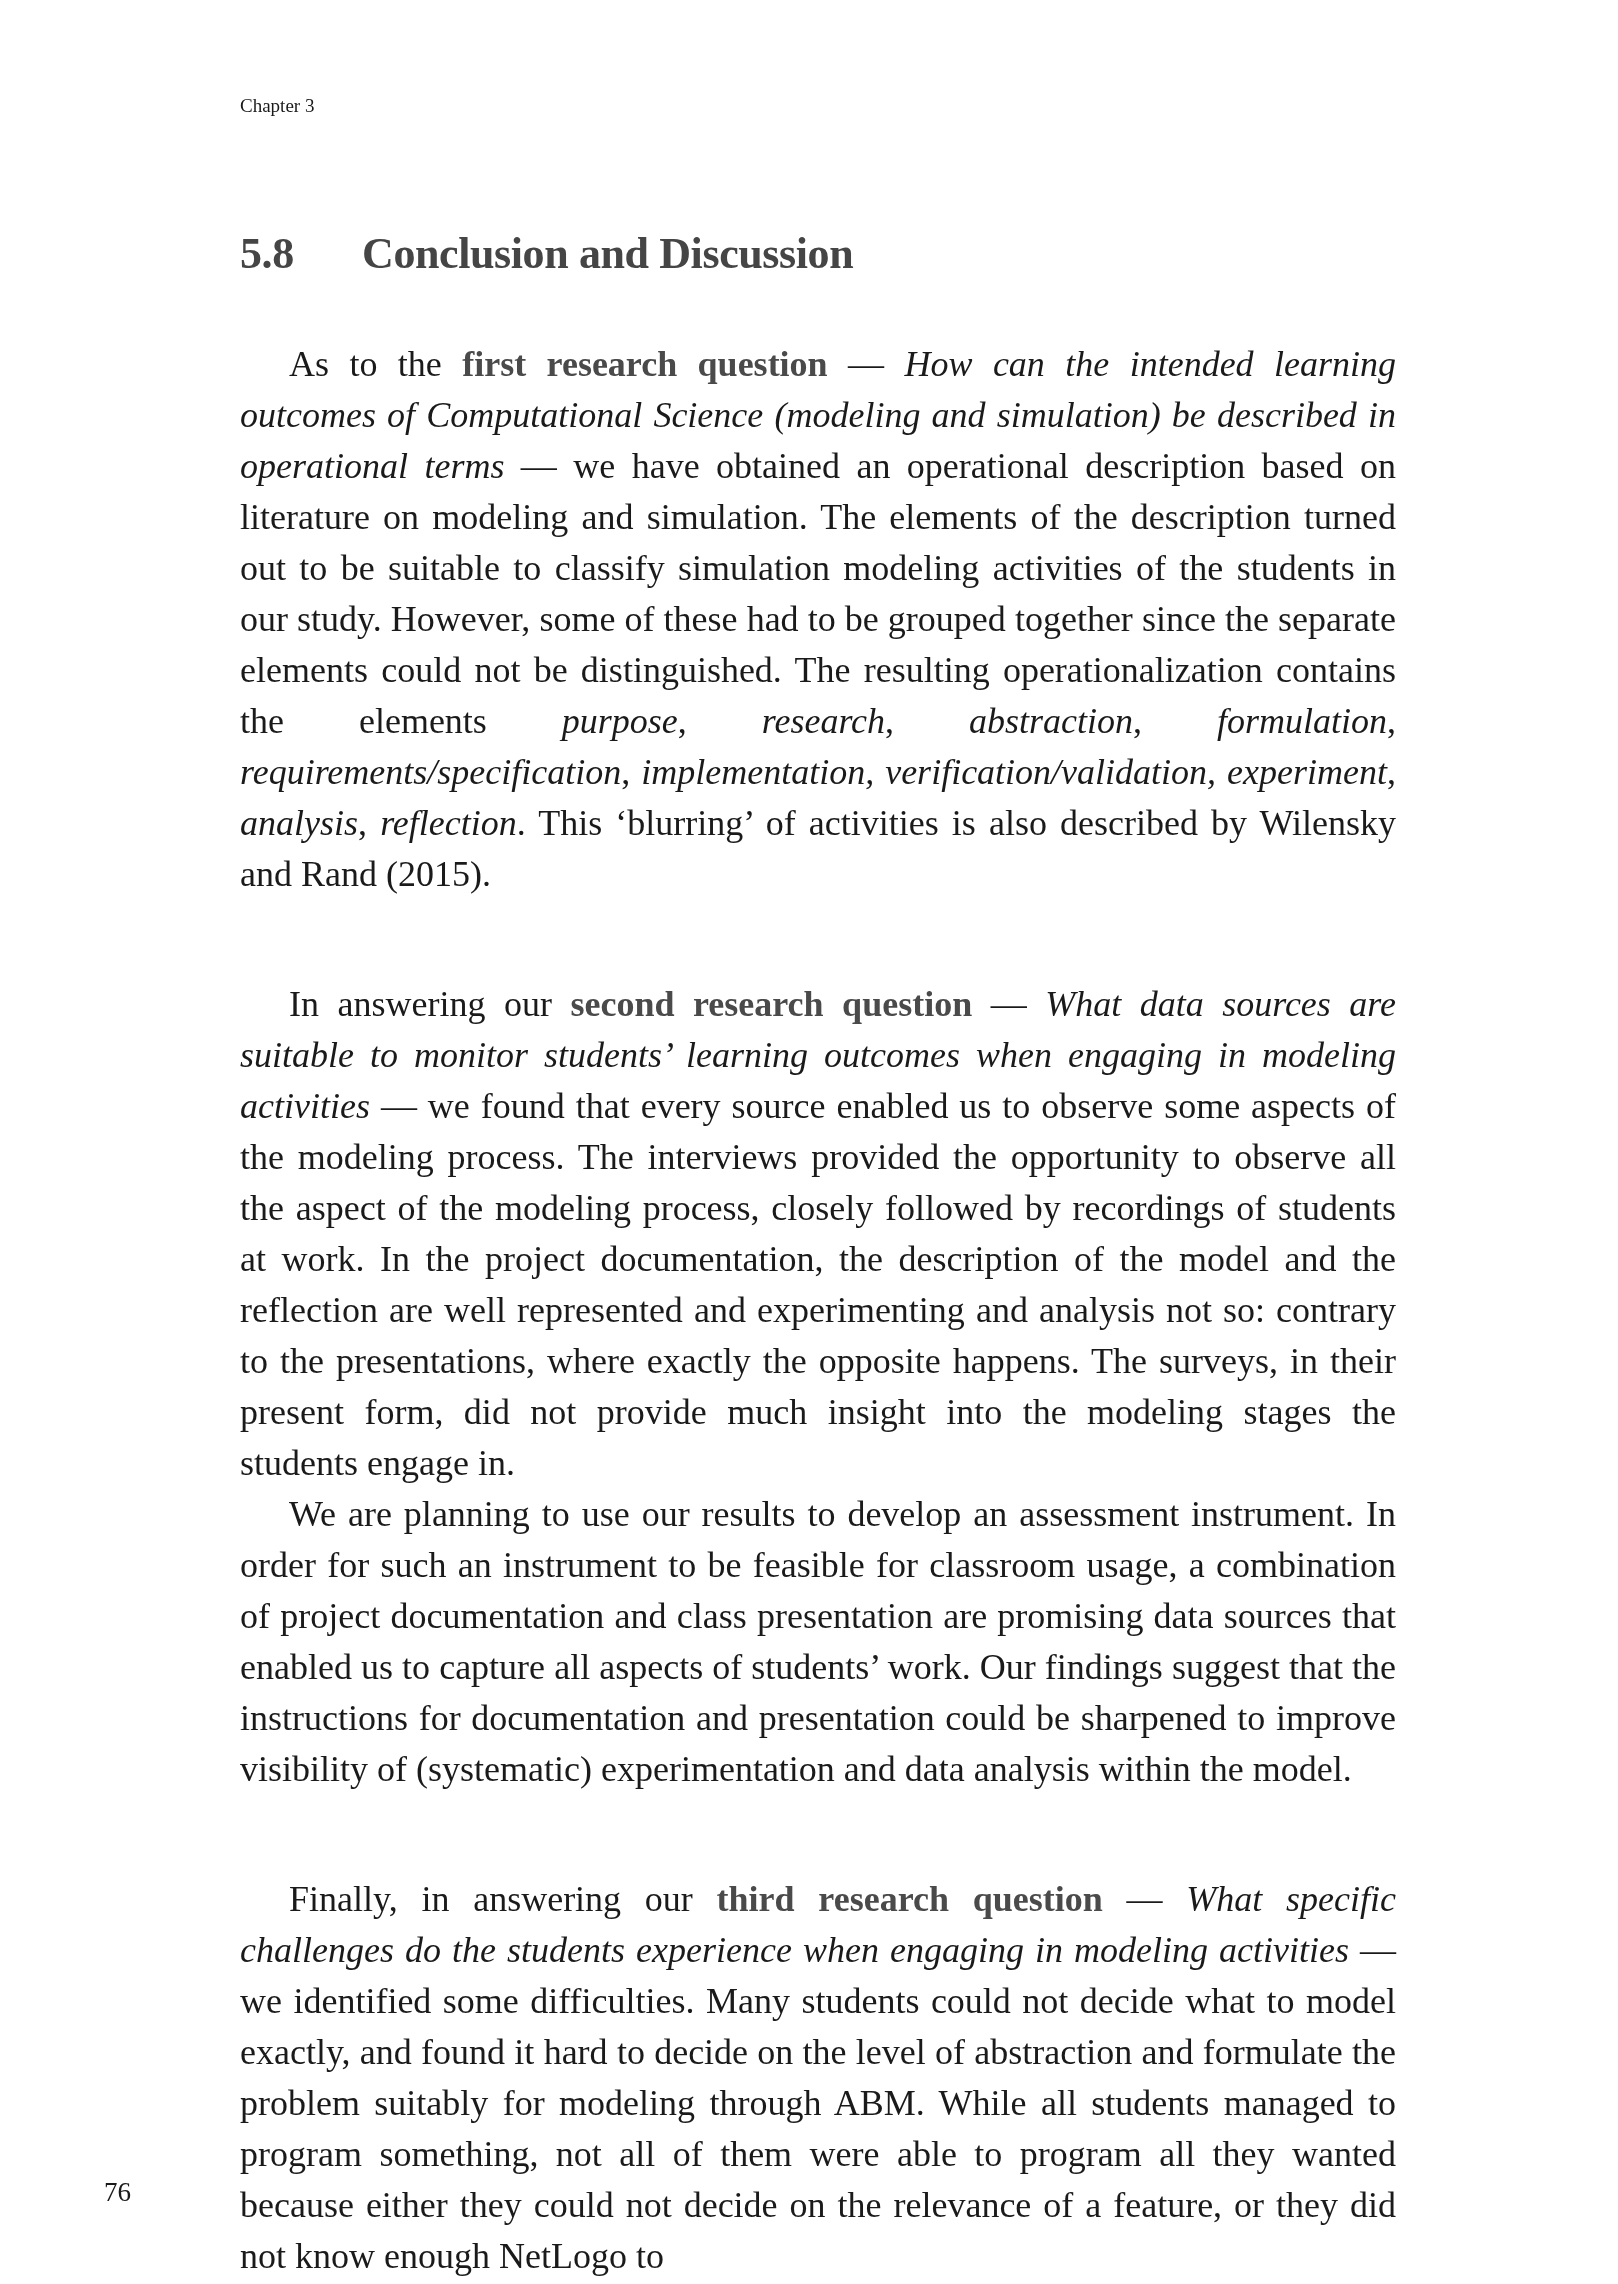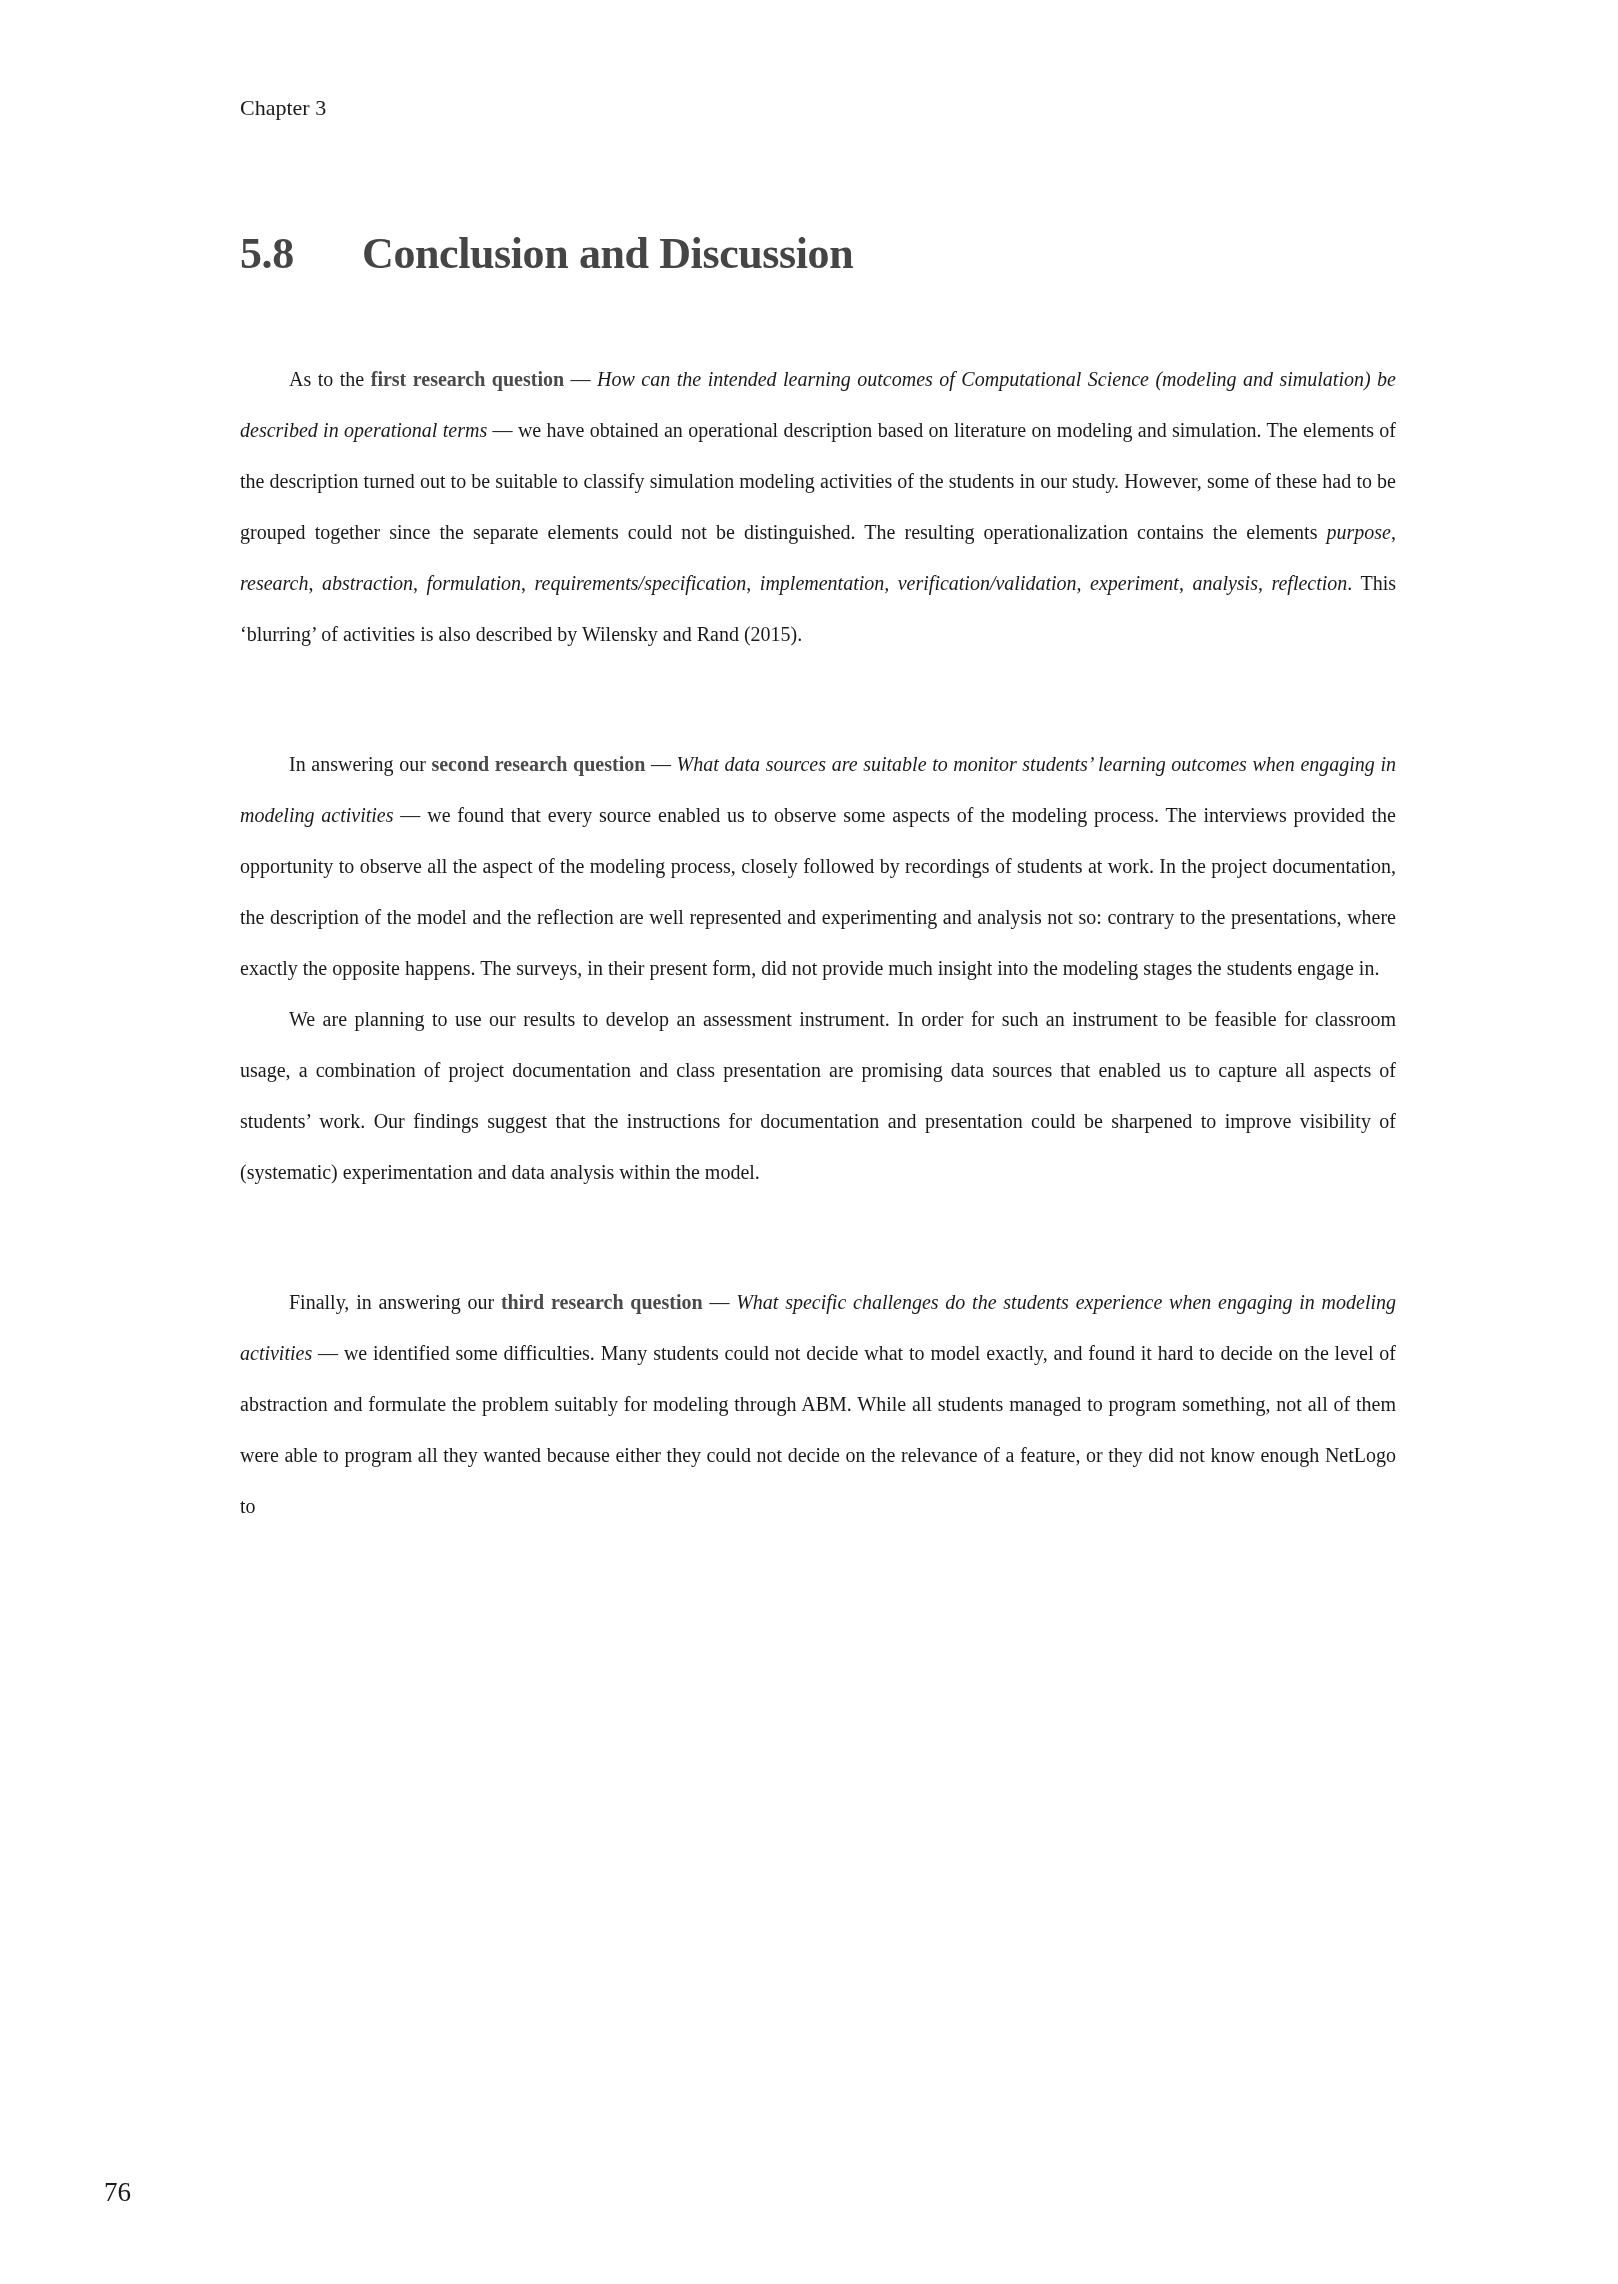--- a/index.html
+++ b/index.html
@@ -1,22 +1,22 @@
 <!DOCTYPE html>
 <html style="font-size:12px"><head>
   <meta charset="utf-8">
   <style>
     html, body { margin: 0; padding: 0; background: #ffffff; }
     body { width: 1619px; height: 2284px; position: relative; overflow: hidden;
            font-family: "Liberation Serif", "DejaVu Serif", serif; color: #1a1a1a; }
-    .running-head { position: absolute; left: 240px; top: 95px; font-size: 22px; color: #1a1a1a; }
+    .running-head { position: absolute; left: 240px; top: 95px; font-size: 19px; color: #1a1a1a; }
     .section-heading { position: absolute; left: 240px; top: 228px; font-size: 44px; font-weight: bold;
                        color: #454545; letter-spacing: -0.4px; margin: 0; }
     .section-heading .num { display: inline-block; width: 122px; }
-    .body { position: absolute; left: 240px; top: 354px; width: 1156px; font-size: 20px;
+    .body { position: absolute; left: 240px; top: 339px; width: 1156px; font-size: 36px;
             line-height: 51px; text-align: justify; }
     .body p { margin: 0; text-indent: 49px; }
     .body p.gap { margin-top: 79px; }
     .hl { color: #4a4a4a; font-weight: bold; }
     .it { font-style: italic; }
     .folio { position: absolute; left: 104px; top: 2177px; font-size: 27px; text-align: right; }
   </style>
 </head>
 <body>
 

